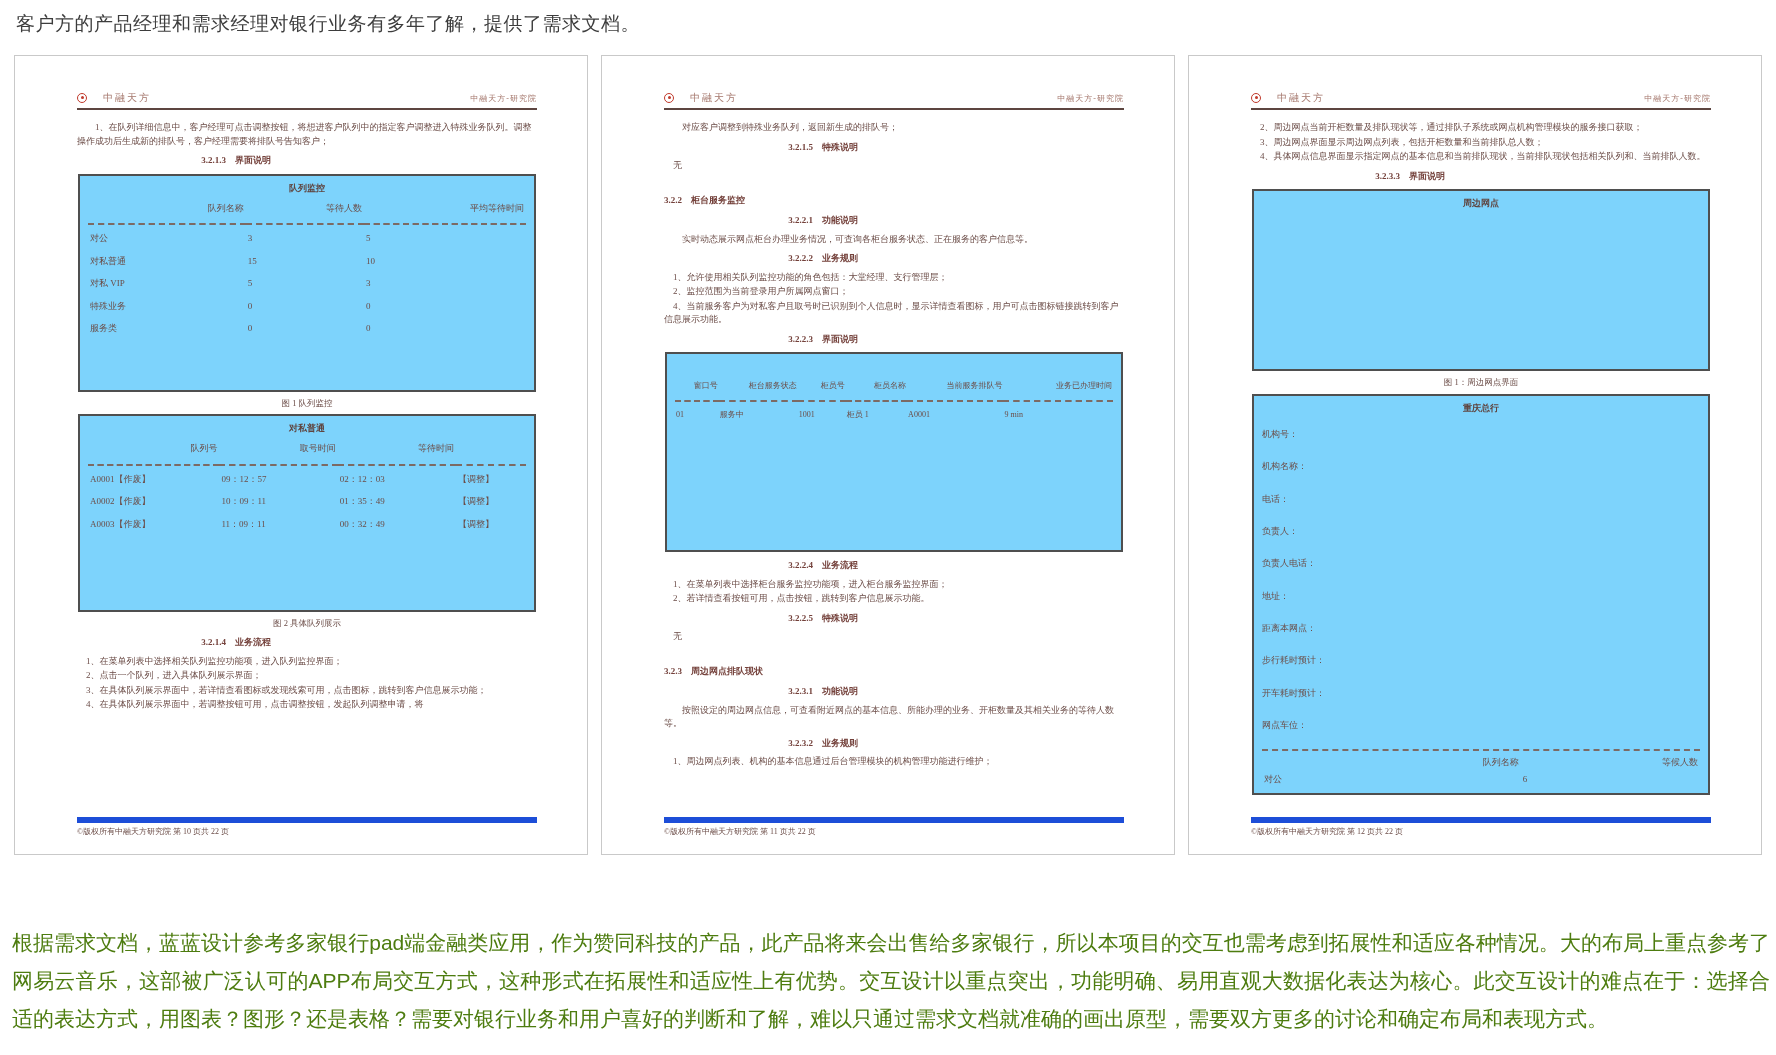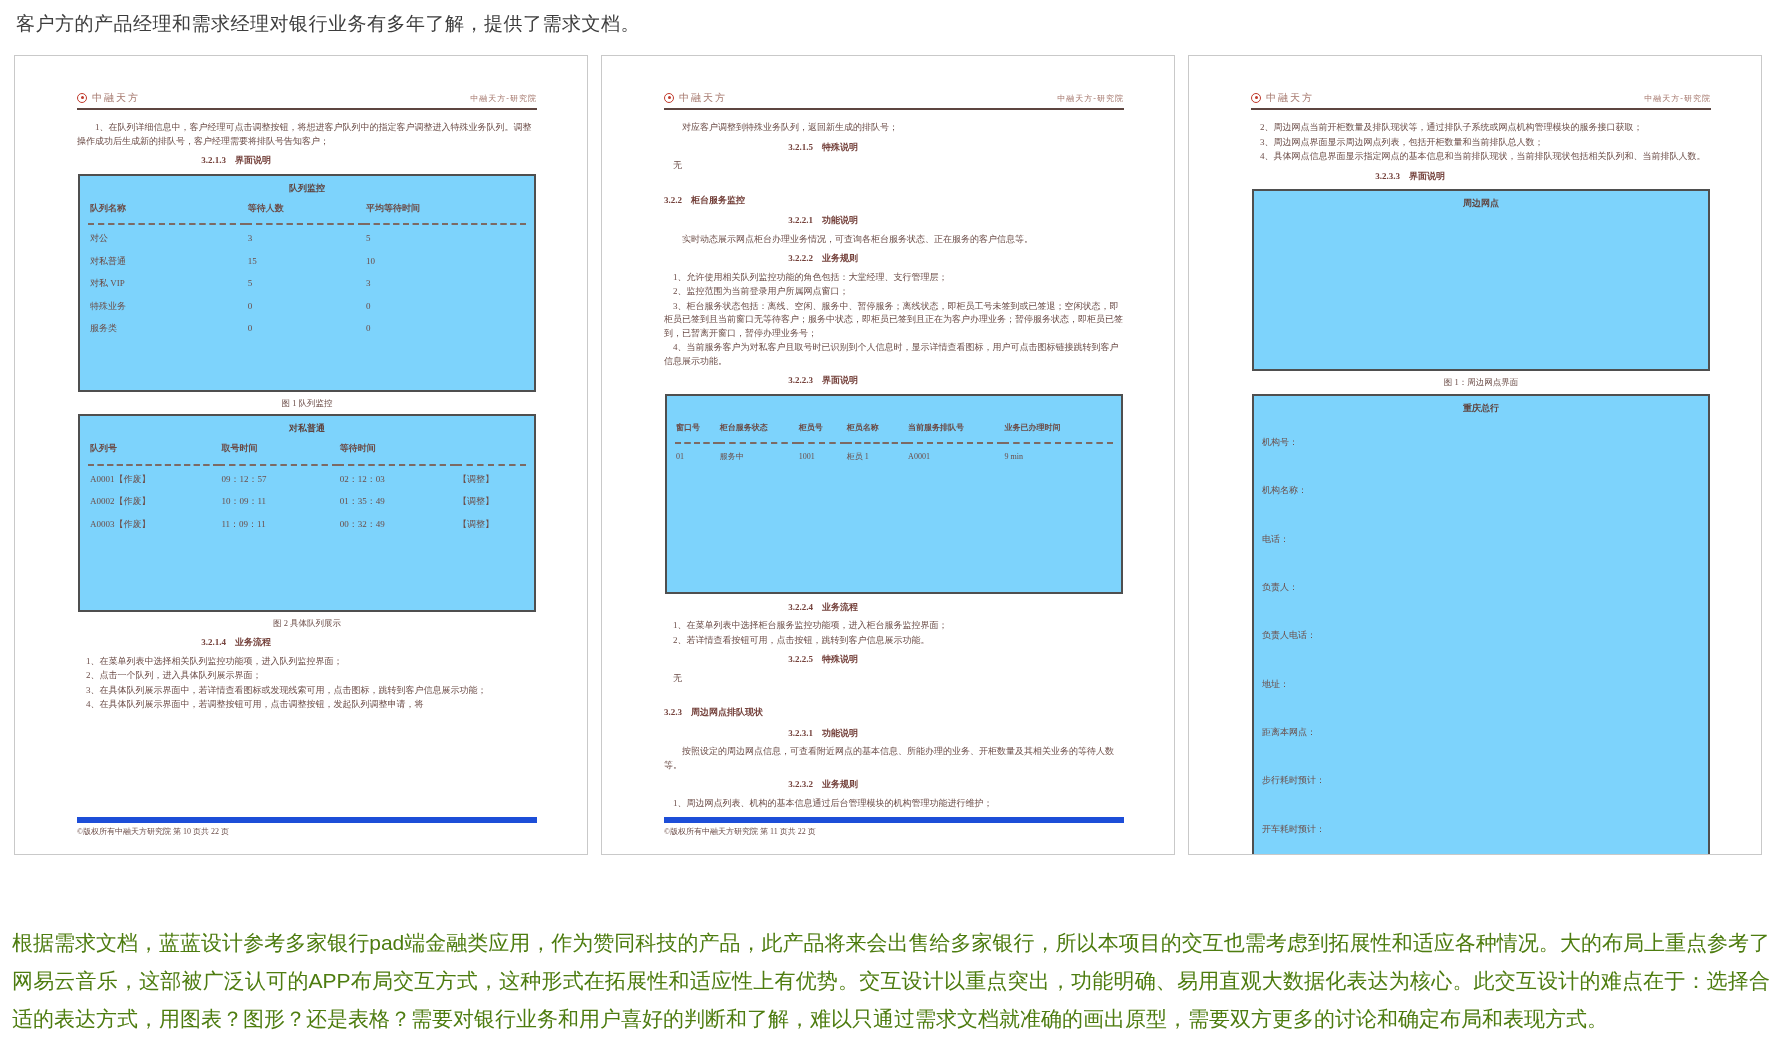--- a/index.html
+++ b/index.html
@@ -9,43 +9,43 @@
   .intro{position:absolute;left:16px;top:11px;font-size:19px;color:#3d3d3d;letter-spacing:.5px}
   .analysis{position:absolute;left:12px;top:924px;width:1758px;font-size:21px;line-height:38px;color:#4d7c0f;text-align:justify}
 
   .cards{position:absolute;left:14px;top:55px;width:1748px;height:800px;display:flex;gap:13px}
   .card{flex:1;border:1px solid #c9c9c9;background:#fff;overflow:hidden}
 
   .doc-page{height:100%;padding:34px 50px 16px 62px;display:flex;flex-direction:column;
             font-family:"Liberation Serif",serif;color:#6b4c47;font-size:9px;line-height:1.5}
   .doc-head{display:flex;justify-content:space-between;align-items:flex-end;
             border-bottom:2px solid #5d4540;padding-bottom:3px}
-  .brand{display:flex;align-items:center;gap:5px;color:#a4766b;font-size:10px;letter-spacing:2px}
+  .brand{display:flex;align-items:center;gap:16px;color:#a4766b;font-size:10px;letter-spacing:2px}
   .logo{width:10px;height:10px;border:1.5px solid #c0392b;border-radius:50%;
         display:inline-flex;align-items:center;justify-content:center;flex:0 0 auto}
   .logo-dot{width:3px;height:3px;background:#c0392b;border-radius:50%}
   .head-right{font-size:8px;color:#a4766b;letter-spacing:1px}
 
   .doc-body{display:flex;flex-direction:column;padding-top:9px;flex:1 1 auto}
   .para{text-indent:2em;margin:2px 0}
   .heading{font-weight:bold;color:#74413b;margin:4px 0 3px 27%}
   .heading-left{font-weight:bold;color:#74413b;margin:19px 0 3px 0}
   .plain{margin:2px 0 2px 1em}
   .list{margin:1px 0}
   .list-item{text-indent:1em;margin:1px 0}
   .caption{text-align:center;font-size:8.5px;margin:2px 0;color:#6b4c47}
 
   .tbl{border:2px solid #4f4f4f;margin:3px 1px;padding:4px 8px;display:flex;flex-direction:column;background:#7dd3fc}
   .tbl-title{text-align:center;font-weight:bold;min-height:14px;margin:2px 0;color:#5f4540}
   table{border-collapse:collapse;width:100%}
-  th{text-align:left;font-weight:bold;padding:4px 2px 8px 2px;border-bottom:2px dashed #7c6a64;color:#6b4c47}
+  th{text-align:right;font-weight:normal;padding:4px 2px 8px 2px;border-bottom:2px dashed #7c6a64;color:#6b4c47}
   td{padding:7px 2px 2px 2px;color:#6b4c47}
   .tbl.compact th,.tbl.compact td{font-size:8px;padding-left:1px;padding-right:1px}
 
-  .fieldtbl .field{margin:17px 0;line-height:1.6}
+  .fieldtbl .field{margin:9px 0;line-height:1.6}
   .subsep{border-top:2px dashed #7c6a64;margin:7px 0 0 0;height:0}
   .subtbl th{border-bottom:none;padding:5px 2px 2px 2px}
   .subtbl th:first-child{padding-left:2.2em}
   .subtbl td{padding:2px}
 
   .doc-foot{margin-top:auto;border-top:6px solid #1d4ed8;padding-top:3px;font-size:8px;color:#6b4c47}
 </style>
 </head>
 <body>
 
@@ -176,21 +176,20 @@
           <div class="para">对应客户调整到特殊业务队列，返回新生成的排队号；</div>
           <div class="heading">3.2.1.5　特殊说明</div>
           <div class="plain">无</div>
           <div class="heading-left">3.2.2　柜台服务监控</div>
           <div class="heading">3.2.2.1　功能说明</div>
           <div class="para">实时动态展示网点柜台办理业务情况，可查询各柜台服务状态、正在服务的客户信息等。</div>
           <div class="heading">3.2.2.2　业务规则</div>
           <div class="list">
             <div class="list-item">1、允许使用相关队列监控功能的角色包括：大堂经理、支行管理层；</div>
             <div class="list-item">2、监控范围为当前登录用户所属网点窗口；</div>
-            <div class="list-item">3、柜台服务状态包括：离线、空闲、服务中、暂停服务；离线状态，即柜员工号未签到或已签退；空闲状态，即柜员已签到且当前窗口无等待客户；服务中状态，即柜员已签到且正在为客户办理业务；暂停服务状态，即柜员已签到，已暂离开窗口，暂停办理业务号；</div>
             <div class="list-item">4、当前服务客户为对私客户且取号时已识别到个人信息时，显示详情查看图标，用户可点击图标链接跳转到客户信息展示功能。</div>
           </div>
           <div class="heading">3.2.2.3　界面说明</div>
           <div class="tbl compact" style="min-height: 200px;">
             <div class="tbl-title"></div>
             <table>
               <colgroup>
                 <col style="width: 10%;">
                 <col style="width: 18%;">
                 <col style="width: 11%;">

